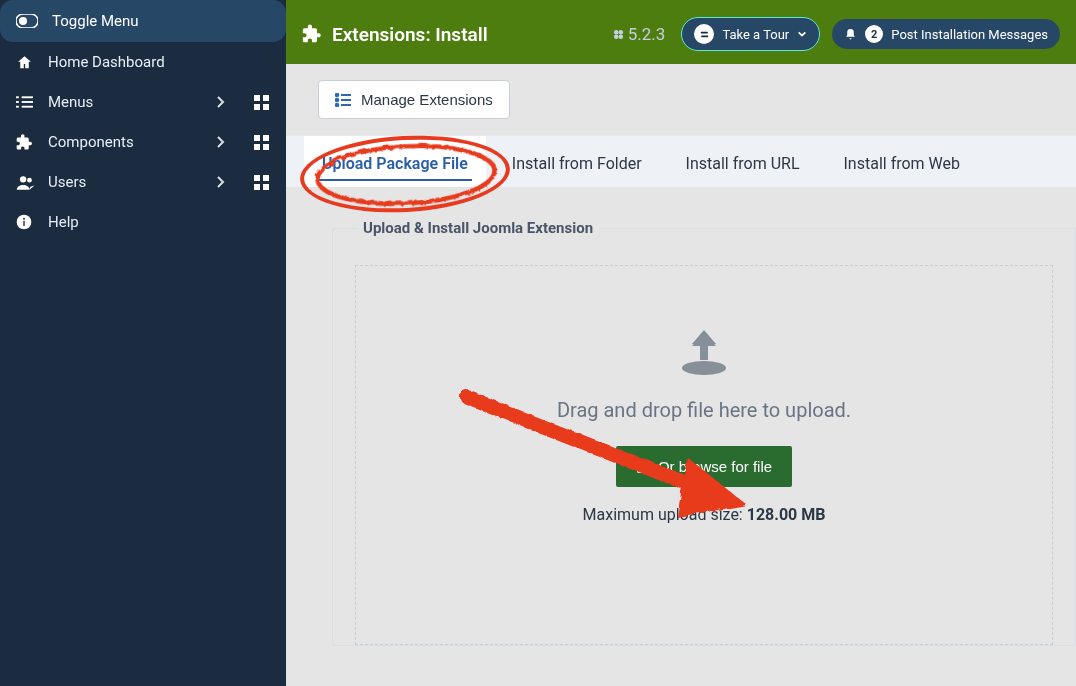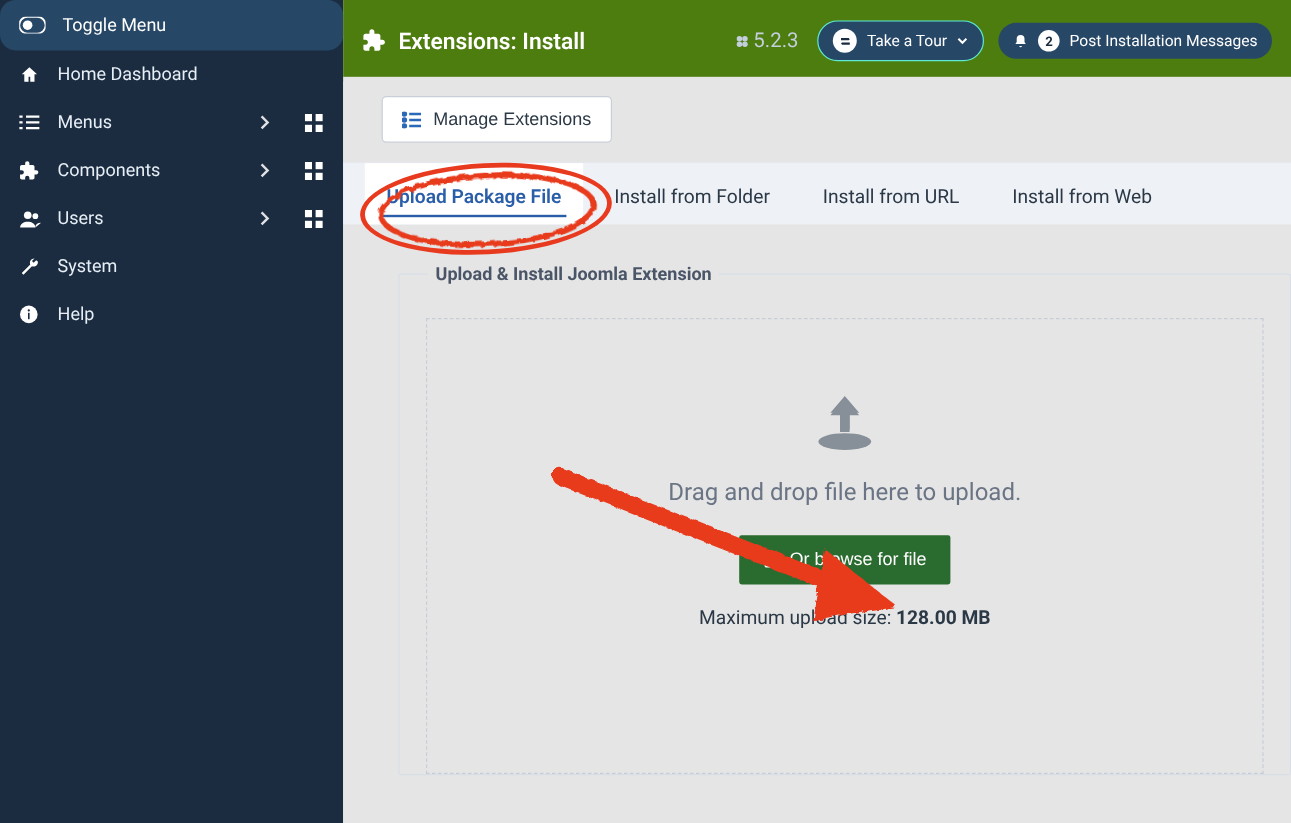--- a/index.html
+++ b/index.html
@@ -140,28 +140,20 @@
           </svg>
         </span>
         <span class="nav-grid">
           <svg width="15" height="15" viewBox="0 0 15 15" fill="#fff">
             <rect x="0" y="0" width="6" height="6"></rect>
             <rect x="9" y="0" width="6" height="6"></rect>
             <rect x="0" y="9" width="6" height="6"></rect>
             <rect x="9" y="9" width="6" height="6"></rect>
           </svg>
         </span>
-      </li>
-      <li class="nav-item">
-        <span class="nav-icon">
-          <svg width="17" height="17" viewBox="0 0 24 24" fill="#fff">
-            <path d="M22 6a5 5 0 01-7 5L5 21l-2-2L13 9a5 5 0 015-7l-3 3 2 2 3-3c1 1 2 1 2 2z"></path>
-          </svg>
-        </span>
-        <span class="nav-label">System</span>
       </li>
       <li class="nav-item">
         <span class="nav-icon">
           <svg width="16" height="16" viewBox="0 0 24 24" fill="#fff">
             <circle cx="12" cy="12" r="11"></circle>
             <rect x="11" y="10" width="2" height="8" fill="#1b2c41"></rect>
             <circle cx="12" cy="7" r="1.4" fill="#1b2c41"></circle>
           </svg>
         </span>
         <span class="nav-label">Help</span>

